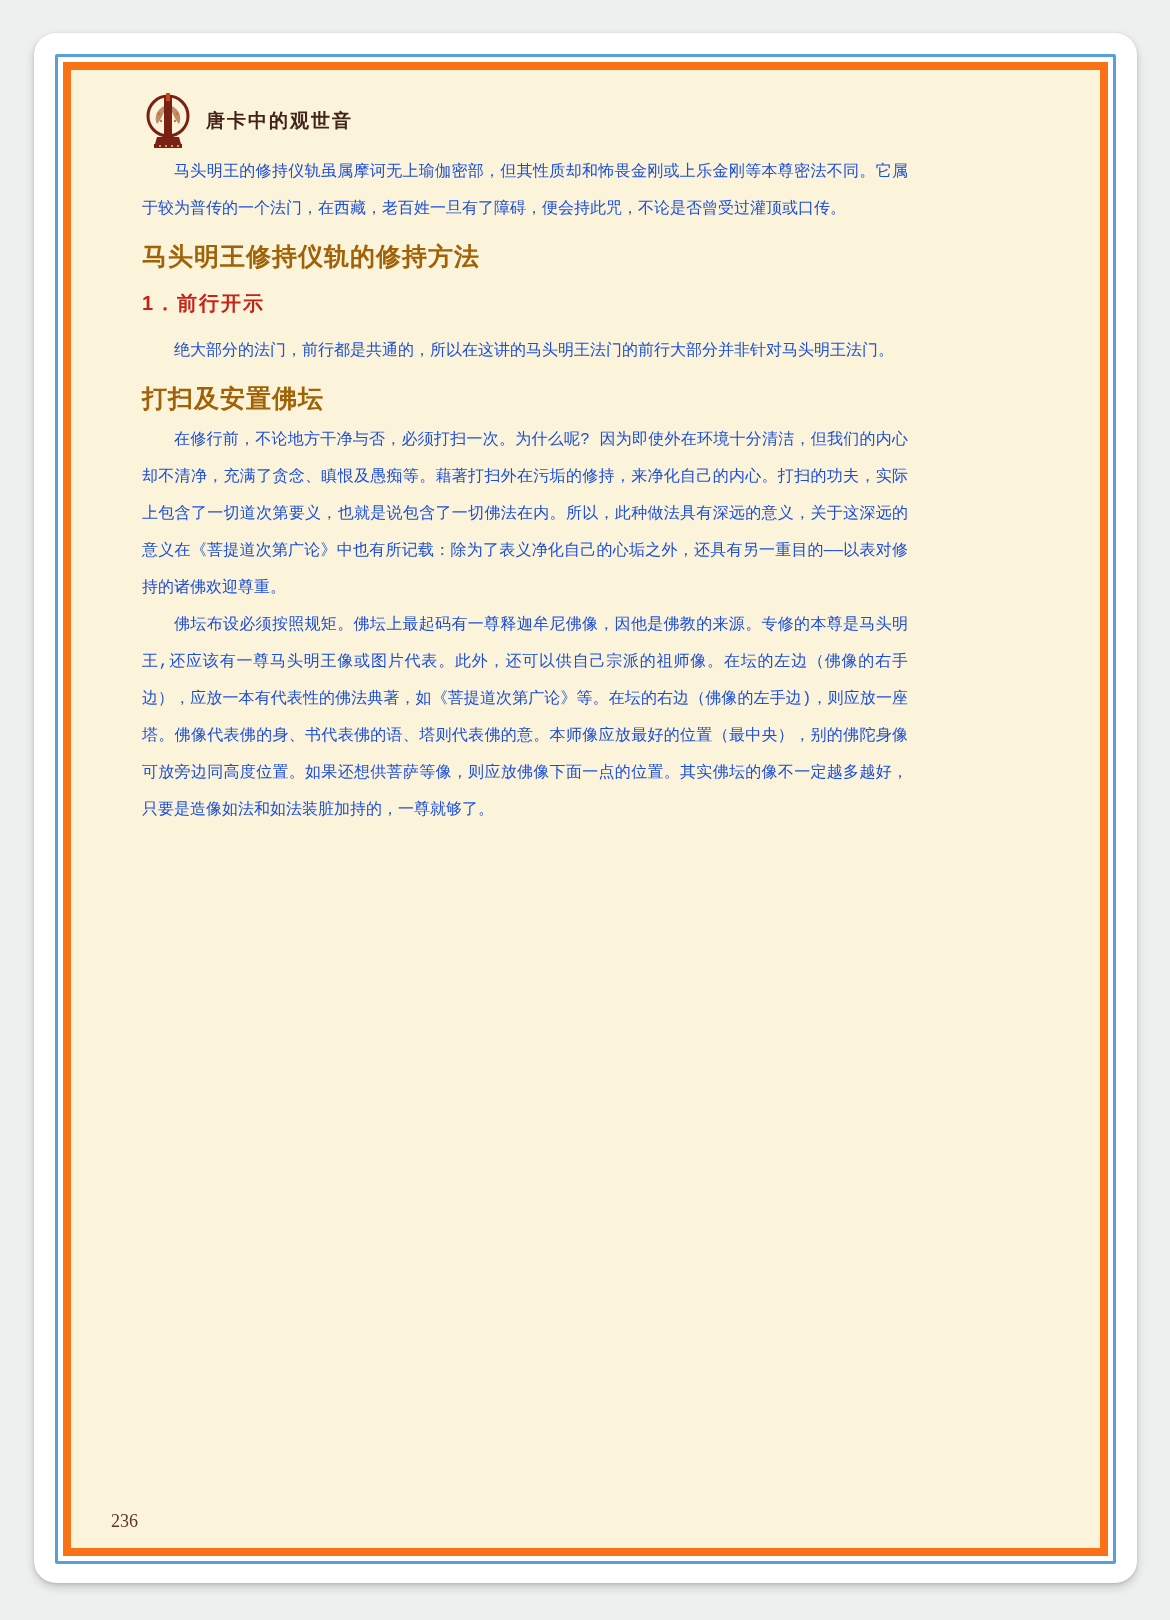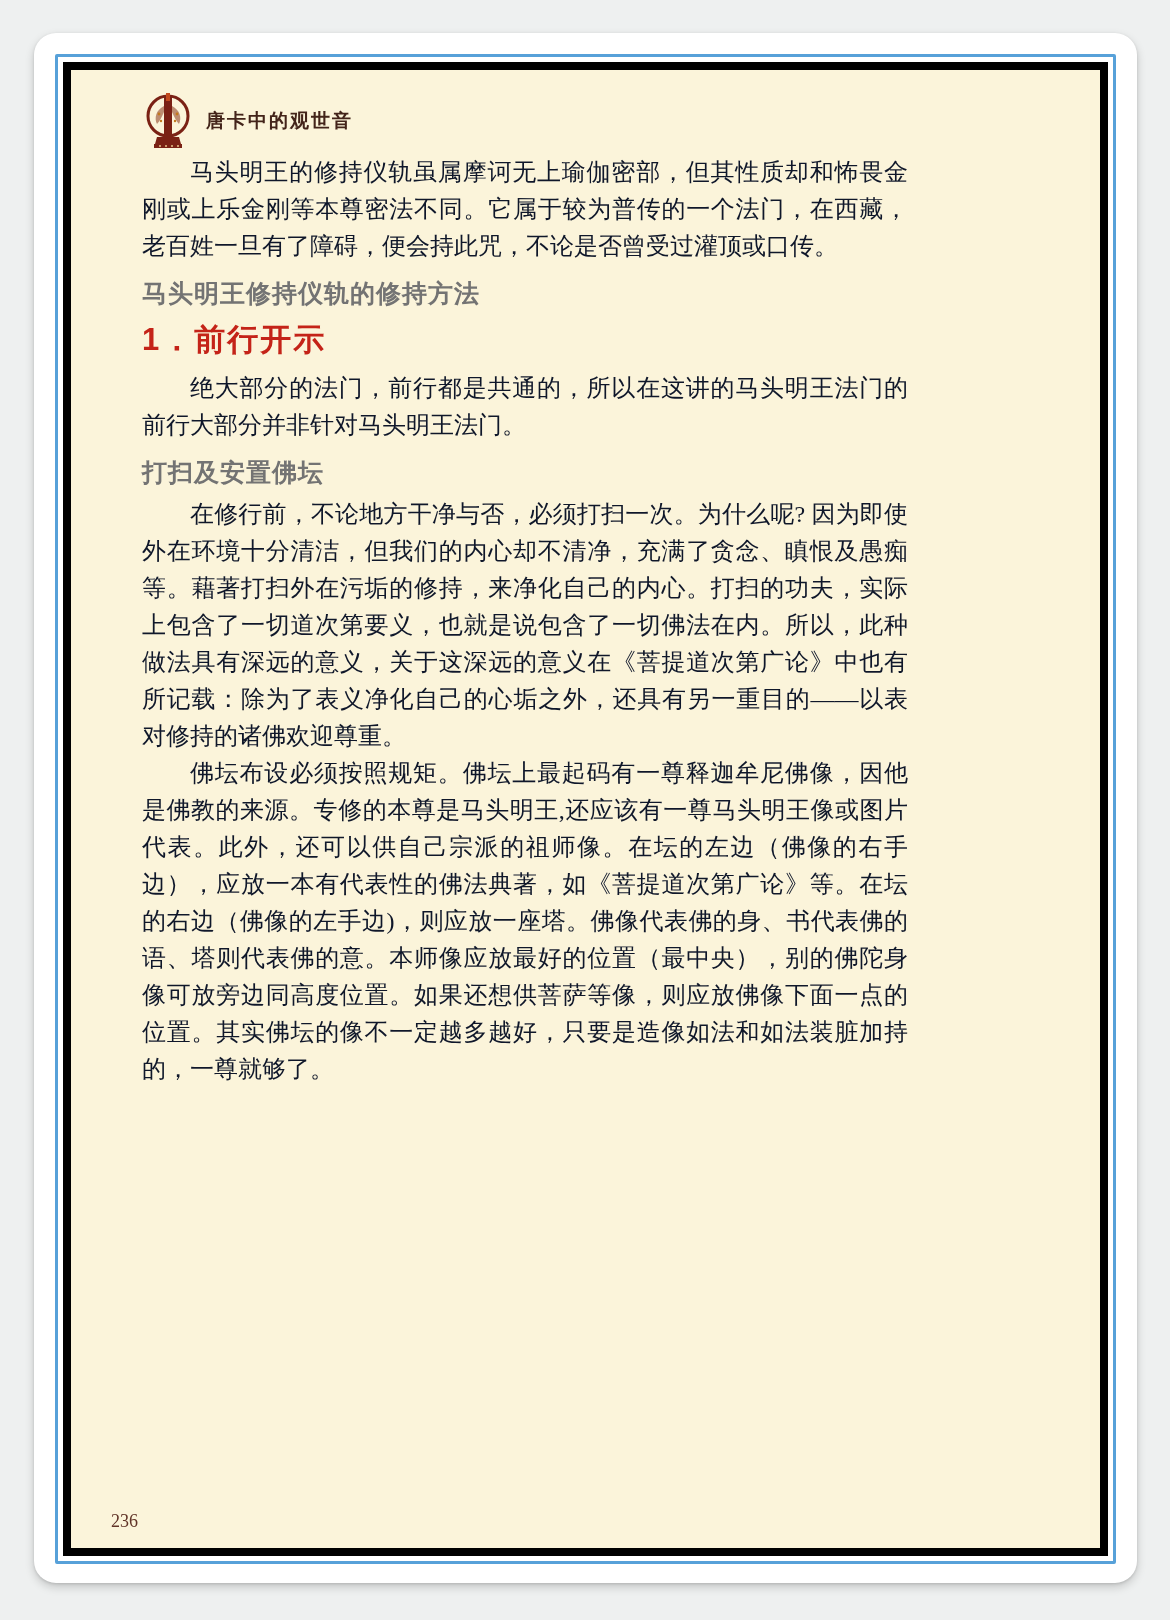--- a/index.html
+++ b/index.html
@@ -13,51 +13,51 @@
     background:#ffffff; border-radius:22px;
     box-shadow:0 4px 10px rgba(0,0,0,0.18), 0 1px 3px rgba(0,0,0,0.12);
   }
 
   .border-thin {
     position:absolute; left:21px; top:21px; right:21px; bottom:19px;
     border:3px solid #57a1d9; border-radius:2px;
   }
   .border-thick {
     position:absolute; left:29px; top:29px; right:29px; bottom:27px;
-    border:8px solid #000000; background:#fbf4da;
+    border:8px solid #f97316; background:#fbf4da;
   }
 
   .content {
     position:absolute; inset:0; padding:22px 60px 0 71px;
     color:#5f2b1e;
   }
 
   .running-header { display:flex; align-items:center; gap:12px; height:58px; margin-bottom:4px; }
   .logo { width:52px; height:58px; flex:0 0 auto; }
   .book-title {
     font-family:"Liberation Sans", sans-serif; font-weight:bold;
     font-size:19px; color:#43241a; letter-spacing:2px;
   }
 
   .text-col { width:766px; }
 
   p.body {
-    font-family:Liberation Serif, serif;
-    font-size:24px; line-height:37px; color:#0f172a;
+    font-family:Liberation Mono, monospace;
+    font-size:16px; line-height:37px; color:#1d4ed8;
     text-align:justify; text-indent:2em;
   }
 
   h3.sec {
     font-family:"Liberation Sans", sans-serif; font-weight:bold;
-    font-size:25px; line-height:28px; color:#737373;
+    font-size:25px; line-height:28px; color:#a16207;
     margin:14px 0 10px 0; letter-spacing:1px;
   }
   h2.red {
     font-family:"Liberation Sans", sans-serif; font-weight:bold;
-    font-size:31px; line-height:36px; color:#c42318;
+    font-size:20px; line-height:36px; color:#c42318;
     margin:15px 0 12px 0; letter-spacing:2px;
   }
 
   .pagenum {
     position:absolute; left:40px; bottom:16px;
     font-family:"Liberation Serif", serif; font-size:18px; color:#613428;
   }
 </style>
 </head>
 <body>

